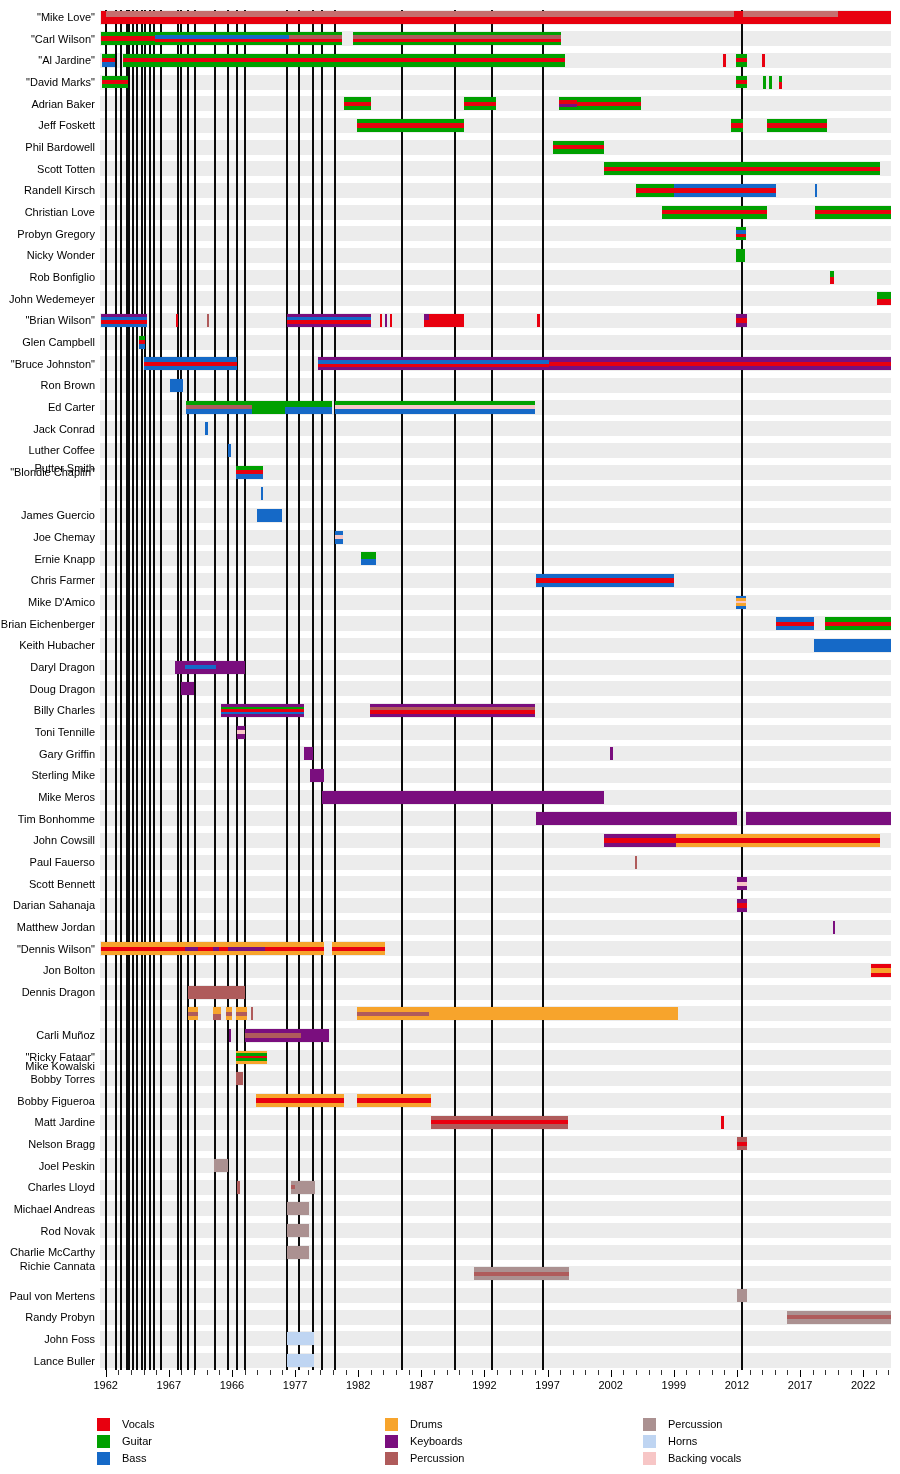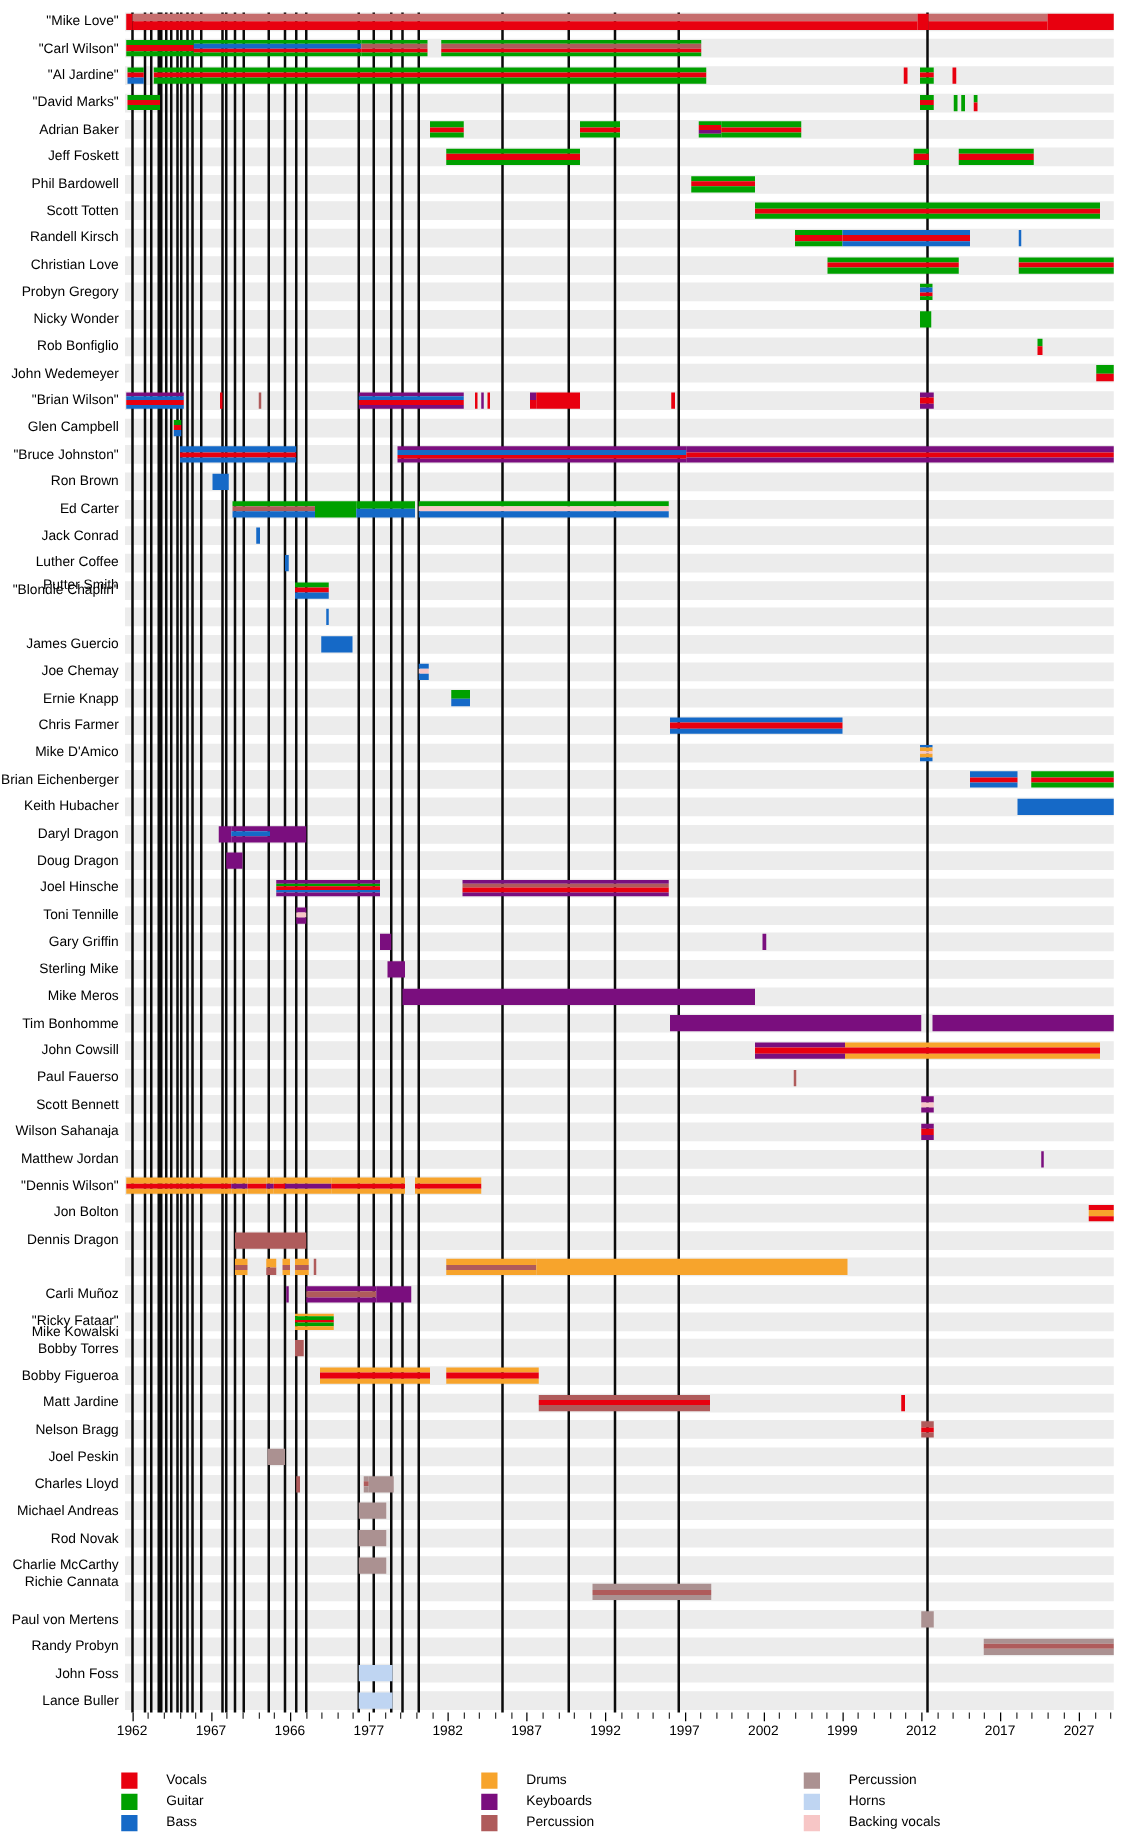--- a/index.html
+++ b/index.html
@@ -8,21 +8,21 @@
   .band{position:absolute;left:100px;width:791px;height:15px;background:#ececec;z-index:0;}
   .rowlabel{position:absolute;left:0;width:95px;text-align:right;font-size:11px;color:#000;line-height:14px;z-index:3;white-space:nowrap;}
   .vline{position:absolute;top:10px;height:1360px;width:2px;background:#0a0a0a;z-index:1;}
   .bar{position:absolute;height:13px;display:flex;flex-direction:column;z-index:2;}
   .bar>i{flex:1;display:block;}
   .tickminor{position:absolute;top:1370px;height:5px;width:1px;background:#333;z-index:1;}
   .tickmajor{position:absolute;top:1370px;height:7px;width:1px;background:#000;z-index:1;}
   .ticklabel{position:absolute;top:1379px;width:40px;margin-left:-20px;text-align:center;font-size:11px;color:#000;}
   .legend-item{position:absolute;height:14px;z-index:2;}
   .legend-swatch{position:absolute;left:0;top:0;width:13px;height:13px;}
-  .legend-text{position:absolute;left:36px;top:0;font-size:11px;color:#000;line-height:13px;white-space:nowrap;}
+  .legend-text{position:absolute;left:25px;top:0;font-size:11px;color:#000;line-height:13px;white-space:nowrap;}
 </style>
 </head>
 <body>
 
 <div id="chart">
     <div class="band" style="top: 9.5px;"></div>
     <div class="rowlabel" style="top: 10px;">"Mike Love"</div>
     <div class="band" style="top: 31.17px;"></div>
     <div class="rowlabel" style="top: 31.67px;">"Carl Wilson"</div>
     <div class="band" style="top: 52.84px;"></div>
@@ -79,39 +79,39 @@
     <div class="rowlabel" style="top: 595.09px;">Mike D'Amico</div>
     <div class="band" style="top: 616.26px;"></div>
     <div class="rowlabel" style="top: 616.76px;">Brian Eichenberger</div>
     <div class="band" style="top: 637.93px;"></div>
     <div class="rowlabel" style="top: 638.43px;">Keith Hubacher</div>
     <div class="band" style="top: 659.6px;"></div>
     <div class="rowlabel" style="top: 660.1px;">Daryl Dragon</div>
     <div class="band" style="top: 681.27px;"></div>
     <div class="rowlabel" style="top: 681.77px;">Doug Dragon</div>
     <div class="band" style="top: 702.94px;"></div>
-    <div class="rowlabel" style="top: 703.44px;">Joel Hinsche</div>
+    <div class="rowlabel" style="top: 703.44px;">Billy Charles</div>
     <div class="band" style="top: 724.61px;"></div>
     <div class="rowlabel" style="top: 725.11px;">Toni Tennille</div>
     <div class="band" style="top: 746.28px;"></div>
     <div class="rowlabel" style="top: 746.78px;">Gary Griffin</div>
     <div class="band" style="top: 767.95px;"></div>
     <div class="rowlabel" style="top: 768.45px;">Sterling Mike</div>
     <div class="band" style="top: 789.62px;"></div>
     <div class="rowlabel" style="top: 790.12px;">Mike Meros</div>
     <div class="band" style="top: 811.29px;"></div>
     <div class="rowlabel" style="top: 811.79px;">Tim Bonhomme</div>
     <div class="band" style="top: 832.96px;"></div>
     <div class="rowlabel" style="top: 833.46px;">John Cowsill</div>
     <div class="band" style="top: 854.63px;"></div>
     <div class="rowlabel" style="top: 855.13px;">Paul Fauerso</div>
     <div class="band" style="top: 876.3px;"></div>
     <div class="rowlabel" style="top: 876.8px;">Scott Bennett</div>
     <div class="band" style="top: 897.97px;"></div>
-    <div class="rowlabel" style="top: 898.47px;">Wilson Sahanaja</div>
+    <div class="rowlabel" style="top: 898.47px;">Darian Sahanaja</div>
     <div class="band" style="top: 919.64px;"></div>
     <div class="rowlabel" style="top: 920.14px;">Matthew Jordan</div>
     <div class="band" style="top: 941.31px;"></div>
     <div class="rowlabel" style="top: 941.81px;">"Dennis Wilson"</div>
     <div class="band" style="top: 962.98px;"></div>
     <div class="rowlabel" style="top: 963.48px;">Jon Bolton</div>
     <div class="band" style="top: 984.65px;"></div>
     <div class="rowlabel" style="top: 985.15px;">Dennis Dragon</div>
     <div class="band" style="top: 1006.32px;"></div>
     <div class="rowlabel" style="top: 1059px;">Mike Kowalski</div>
@@ -784,21 +784,21 @@
     <div class="tickminor" style="left: 762.218px;"></div>
     <div class="tickminor" style="left: 774.844px;"></div>
     <div class="tickminor" style="left: 787.469px;"></div>
     <div class="tickmajor" style="left: 800.095px;"></div>
     <div class="ticklabel" style="left: 800.095px;">2017</div>
     <div class="tickminor" style="left: 812.721px;"></div>
     <div class="tickminor" style="left: 825.346px;"></div>
     <div class="tickminor" style="left: 837.972px;"></div>
     <div class="tickminor" style="left: 850.598px;"></div>
     <div class="tickmajor" style="left: 863.223px;"></div>
-    <div class="ticklabel" style="left: 863.223px;">2027</div>
+    <div class="ticklabel" style="left: 863.223px;">2022</div>
     <div class="tickminor" style="left: 875.849px;"></div>
     <div class="tickminor" style="left: 888.475px;"></div>
     <div class="legend-item" style="left: 97px; top: 1418px;">
       <span class="legend-swatch" style="background: rgb(232, 0, 15);"></span>
       <span class="legend-text">Vocals</span>
     </div>
     <div class="legend-item" style="left: 97px; top: 1435px;">
       <span class="legend-swatch" style="background: rgb(0, 160, 0);"></span>
       <span class="legend-text">Guitar</span>
     </div>

